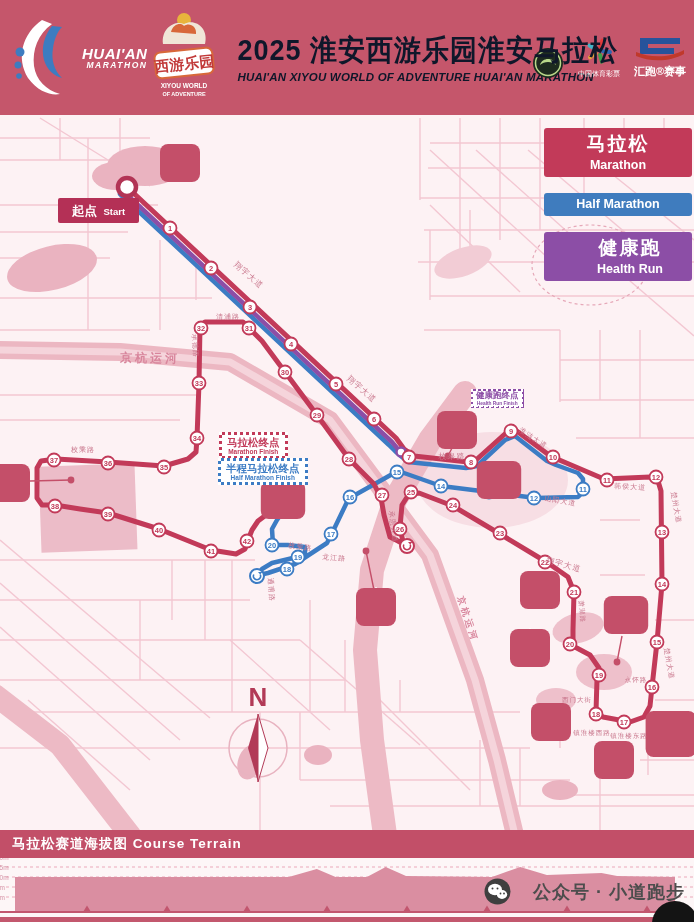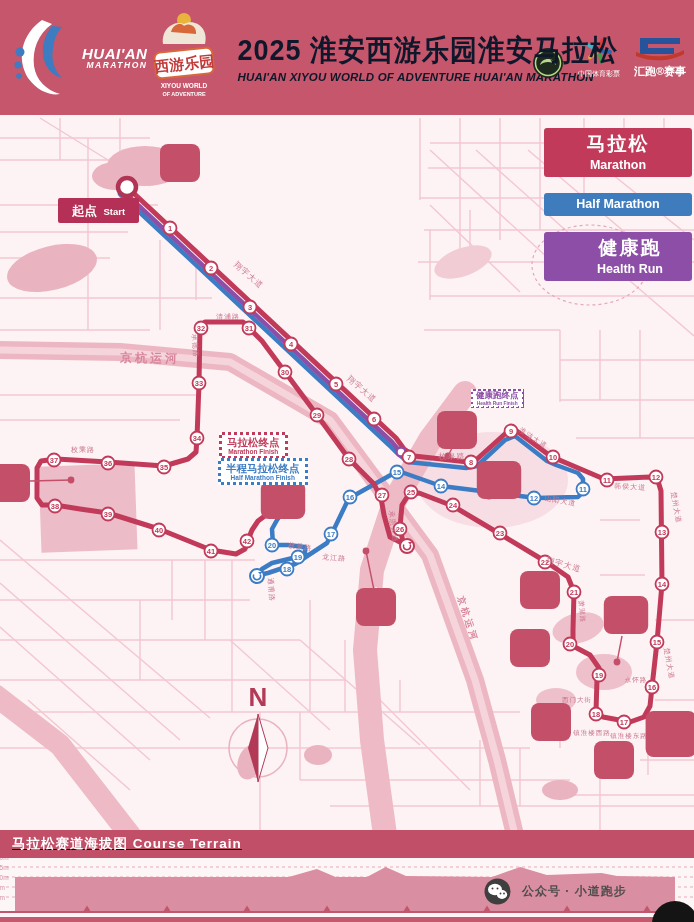--- a/index.html
+++ b/index.html
@@ -37,25 +37,25 @@
   .fin-cn{font-weight:900;font-size:10.5px;line-height:1.15;}
   .fin-en{font-weight:bold;font-size:6.5px;line-height:1.1;}
   .chk-red{background:repeating-conic-gradient(#c23a59 0% 25%,#ffffff 0% 50%) 0 0/6px 6px;}
   .chk-blue{background:repeating-conic-gradient(#3c7cc4 0% 25%,#ffffff 0% 50%) 0 0/6px 6px;}
   .chk-pur{background:repeating-conic-gradient(#8c4ea6 0% 25%,#ffffff 0% 50%) 0 0/5px 5px;}
   .fin-red .fin-cn,.fin-red .fin-en{color:#c23a59;}
   .fin-blue .fin-cn,.fin-blue .fin-en{color:#3c7cc4;}
   .fin-pur .fin-cn{color:#8c4ea6;font-size:8.5px;}
   .fin-pur .fin-en{color:#8c4ea6;font-size:4.8px;}
   
-  .terrain{position:absolute;left:0;top:830px;width:694px;height:92px;background:#fdf6f7;text-decoration:underline;}
+  .terrain{position:absolute;left:0;top:830px;width:694px;height:92px;background:#fdf6f7;}
   .terrain-bar{height:28px;background:#c24f68;color:#fff;font-size:13.5px;font-weight:bold;
                line-height:28px;padding-left:12px;letter-spacing:1px;}
-  .watermark{position:absolute;left:484px;top:48px;display:flex;align-items:center;gap:11px;
-             color:#4d4d4d;font-size:12px;font-weight:bold;letter-spacing:1px;white-space:nowrap;}
+  .watermark{position:absolute;left:484px;top:48px;display:flex;align-items:center;gap:22px;
+             color:#4d4d4d;font-size:18px;font-weight:bold;letter-spacing:1px;white-space:nowrap;}
   .bottom-strip{position:absolute;left:0;top:917px;width:694px;height:5px;background:#c3586e;}
   .black-dot{position:absolute;left:652px;top:901px;width:46px;height:46px;border-radius:50%;background:#141414;}
 </style>
 </head>
 <body>
 
 <div class="stage">
 
   <div class="header">
     <div class="runner-logo">

